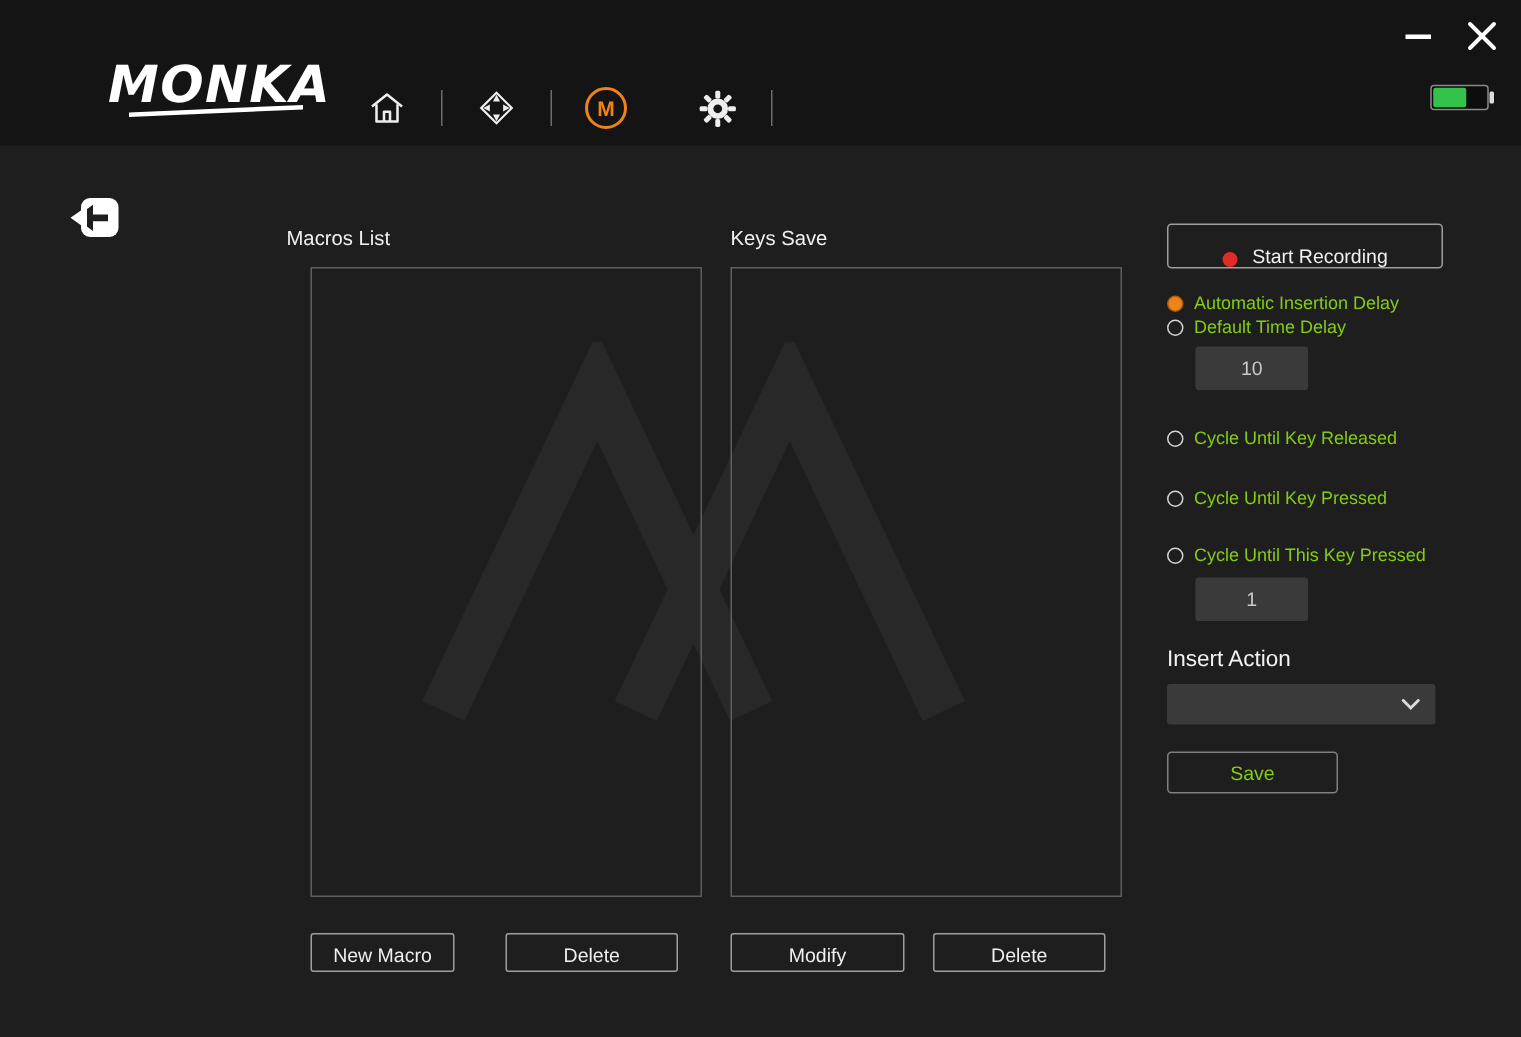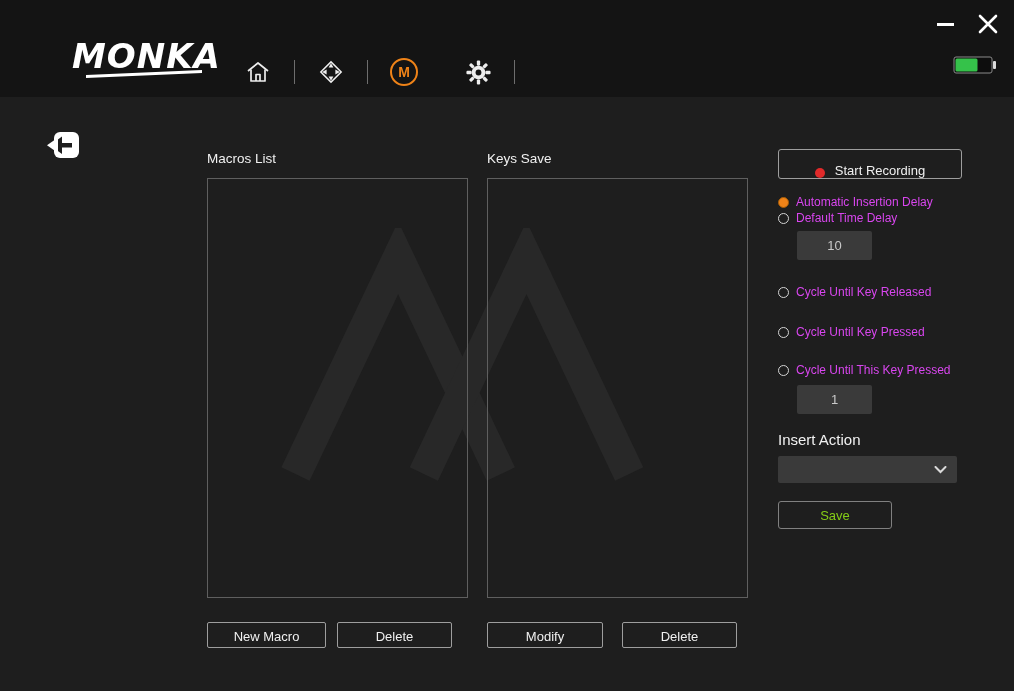--- a/index.html
+++ b/index.html
@@ -38,21 +38,21 @@
   .rpanel{position:absolute;top:149px;left:778px;width:184px;z-index:2;display:flex;flex-direction:column;}
   .record-btn{
     width:182px;height:28px;border:1px solid #9e9e9e;border-radius:3px;background:transparent;
     display:flex;align-items:flex-end;justify-content:center;gap:10px;cursor:pointer;
     font-size:13px;color:#f0f0f0;
   }
   .record-dot{width:10px;height:10px;border-radius:50%;background:#e12a2a;}
   .radio-row{display:flex;align-items:center;gap:7px;height:16px;cursor:pointer;}
   .radio{width:11px;height:11px;border-radius:50%;border:1.5px solid #d4d4d4;box-sizing:border-box;flex:0 0 auto;}
   .radio.selected{background:#ef8318;border-color:#a65d08;}
-  .radio-label{font-size:12px;color:#d946ef;white-space:nowrap;}
+  .radio-label{font-size:12px;color:#84cc16;white-space:nowrap;}
   .num-input{
     margin-left:19px;width:75px;height:29px;background:#3a3a3a;border:none;border-radius:2px;
     color:#c9c9c9;font-size:13px;text-align:center;font-family:"Liberation Sans",sans-serif;outline:none;box-sizing:border-box;
   }
   .insert-label{font-size:15px;color:#f2f2f2;height:18px;}
   .dropdown{
     width:179px;height:27px;background:#3a3a3a;border-radius:2px;display:flex;align-items:center;
     justify-content:space-between;padding:0 10px;box-sizing:border-box;cursor:pointer;font-size:12px;color:#d8d8d8;
   }
   .save-btn{
@@ -135,23 +135,23 @@
     <rect x="14" y="16" width="13" height="4.5" fill="#1e1e1e"></rect>
     <polygon points="5,18.2 17,9.5 17,27" fill="#1e1e1e"></polygon>
     <polygon points="2,18.2 13,10.5 13,26" fill="#ffffff"></polygon>
   </svg>
 
   <svg class="watermark" viewBox="0 0 420 265">
     <path d="M30 258 L142 22 L254 258" fill="none" stroke="#282828" stroke-width="34" stroke-linejoin="miter"></path>
     <path d="M170 258 L282 22 L394 258" fill="none" stroke="#282828" stroke-width="34" stroke-linejoin="miter"></path>
   </svg>
 
-  <div class="section-title" style="left:207px;top:151px;">Macros List</div>
+  <div class="section-title" style="left:191px;top:151px;">Macros List</div>
   <div class="list-box" style="left:207px;"></div>
-  <button class="btn" style="left:207px;width:119px;">New Macro</button>
+  <button class="btn" style="left:207px;width:96px;">New Macro</button>
   <button class="btn" style="left:337px;width:115px;">Delete</button>
 
   <div class="section-title" style="left:487px;top:151px;">Keys Save</div>
   <div class="list-box" style="left:487px;"></div>
   <button class="btn" style="left:487px;width:116px;text-align:center;">Modify</button>
   <button class="btn" style="left:622px;width:115px;">Delete</button>
 
   <div class="rpanel">
 
     <div class="record-btn">

